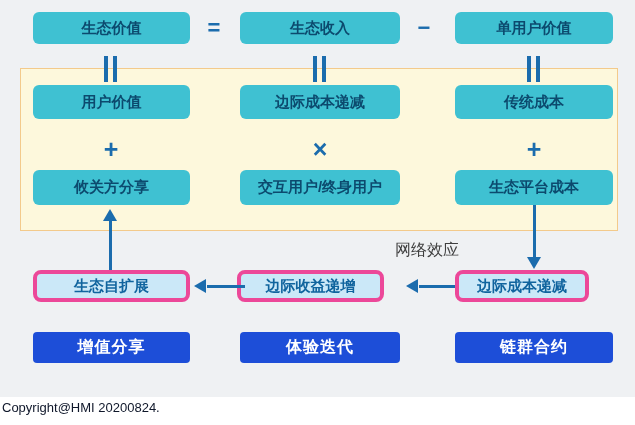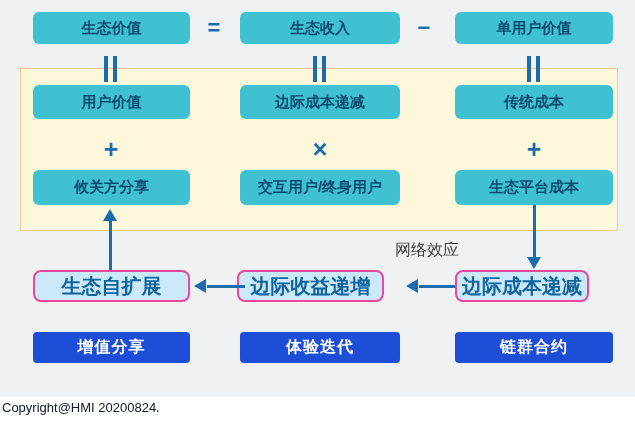--- a/index.html
+++ b/index.html
@@ -6,22 +6,22 @@
   html,body { background:#ffffff; }
   body { font-family:"Liberation Sans","DejaVu Sans",sans-serif; }
   .stage { position:relative; width:635px; height:425px; background:#ffffff; overflow:hidden; }
   .canvas { position:absolute; left:0; top:0; width:635px; height:397px; background:#eff1f3; }
   .panel { position:absolute; left:20px; top:68px; width:598px; height:163px;
            background:#fdf8dc; border:1px solid #f3ca8b; }
 
   .box { position:absolute; display:flex; align-items:center; justify-content:center;
          text-align:center; font-weight:bold; }
   .teal { background:#3fc1d2; color:#0c4a6e; border-radius:6px; font-size:15px; }
-  .flowbox { background:#cbe8f8; border:2px solid #ec4899; color:#10649e;
-             border-radius:8px; font-size:20px; }
+  .flowbox { background:#cbe8f8; border:4px solid #ec4899; color:#10649e;
+             border-radius:8px; font-size:15px; }
   .mech { background:#1d4ed8; color:#ffffff; border-radius:4px; font-size:16px; letter-spacing:1px; }
 
   
   .c1 { left:33px;  width:157px; }
   .c2 { left:240px; width:160px; }
   .c3 { left:455px; width:158px; }
   
   .r-eq   { top:12px;  height:32px; }
   .r-top  { top:85px;  height:34px; }
   .r-bot  { top:170px; height:35px; }

